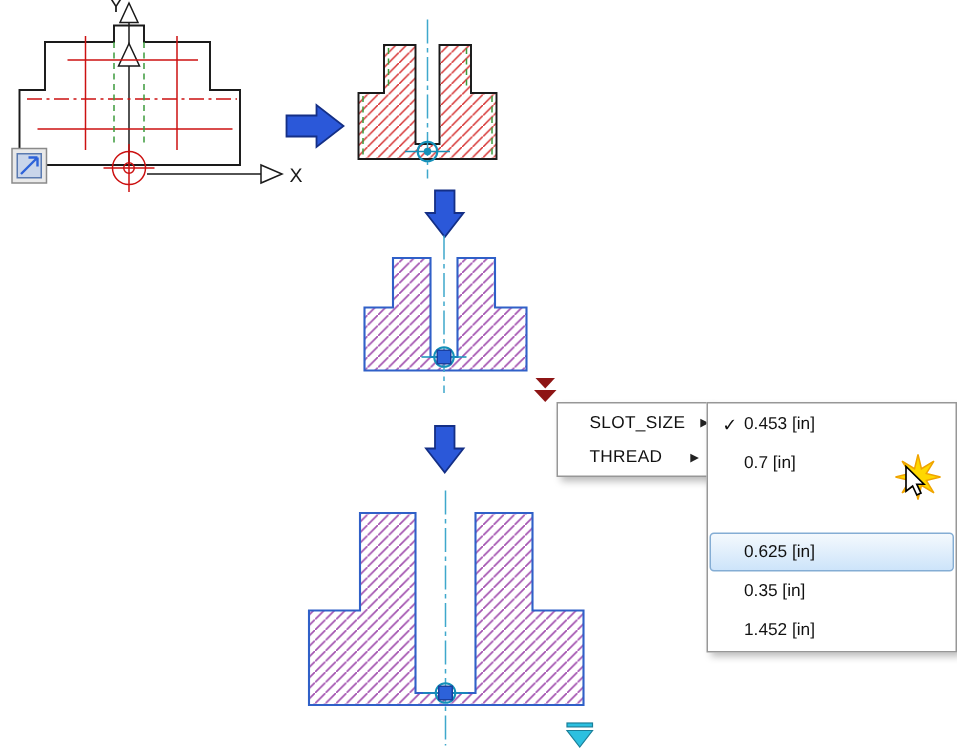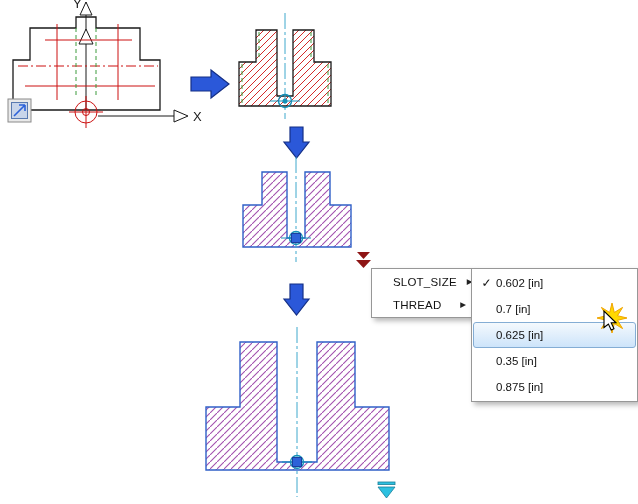--- a/index.html
+++ b/index.html
@@ -9,21 +9,21 @@
   
   .menu{position:absolute;background:#ffffff;border:1px solid #979797;
         box-shadow:3px 3px 5px rgba(0,0,0,.28);padding:1px;z-index:10;
         font-size:11.5px;color:#111;}
   .ctx-item{height:23px;display:flex;align-items:center;padding:0 6px 0 20px;cursor:default;}
   .ctx-label{letter-spacing:.2px;}
   .ctx-arrow{margin-left:auto;font-size:7.5px;color:#222;padding-left:10px;}
   .sub-item{height:24px;display:flex;align-items:center;padding:0 8px 0 3px;
             border:1px solid transparent;border-radius:3px;cursor:default;}
   .sub-item .check{width:19px;text-align:center;font-size:12px;color:#111;flex:0 0 19px;}
-  .sub-item.hl{background:linear-gradient(#f4f9fd,#cde4fa);border-color:#84add4;}
+  .sub-item.hl{background:linear-gradient(#f4f9fd,#cde4fa);border-color:#84add4;margin-top:33px;}
   .overlay{position:absolute;left:0;top:0;z-index:30;pointer-events:none;}
 </style>
 </head>
 <body>
 
 <div class="stage">
 
   <svg width="638" height="504" viewBox="0 0 638 504">
     <defs>
       <pattern id="hatchRed" width="7" height="7" patternUnits="userSpaceOnUse">
@@ -144,37 +144,37 @@
     </div>
     <div class="ctx-item">
       <span class="ctx-label">THREAD</span>
       <span class="ctx-arrow">▶</span>
     </div>
   </div>
 
   <div class="menu" style="left:471px;top:268px;width:163px;">
     <div class="sub-item">
       <span class="check">✓</span>
-      <span>0.602 [in]</span>
+      <span>0.453 [in]</span>
     </div>
     <div class="sub-item">
       <span class="check"></span>
       <span>0.7 [in]</span>
     </div>
     <div class="sub-item hl">
       <span class="check"></span>
       <span>0.625 [in]</span>
     </div>
     <div class="sub-item">
       <span class="check"></span>
       <span>0.35 [in]</span>
     </div>
     <div class="sub-item">
       <span class="check"></span>
-      <span>0.875 [in]</span>
+      <span>1.452 [in]</span>
     </div>
   </div>
 
   <svg class="overlay" width="638" height="504" viewBox="0 0 638 504">
     <g>
       <polygon points="627,318 617.5,320.3 622.6,328.6 614.3,323.5 612,333 609.7,323.5 601.4,328.6 606.5,320.3 597,318 606.5,315.7 601.4,307.4 609.7,312.5 612,303 614.3,312.5 622.6,307.4 617.5,315.7" fill="#ffd800" stroke="#f0a400" stroke-width="1"></polygon>
     </g>
     <g transform="translate(604,311)">
       <polygon points="0,0 0,16.5 4.4,13 7.2,19 10,17.7 7.2,11.8 12,11.8" fill="#ffffff" stroke="#000000" stroke-width="1.1"></polygon>
     </g>

